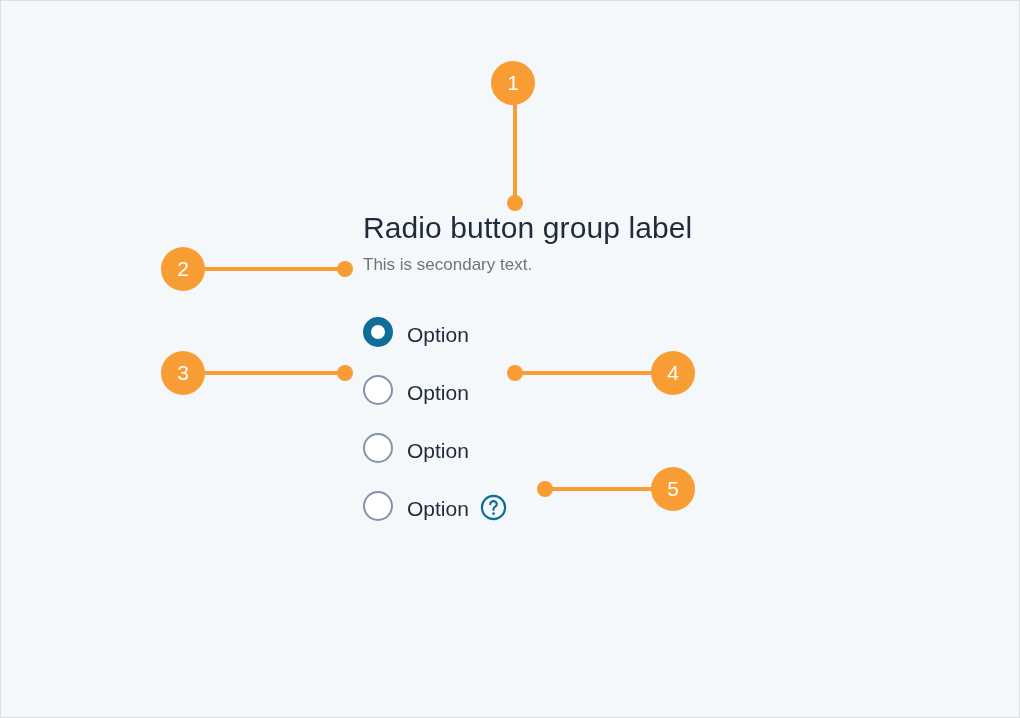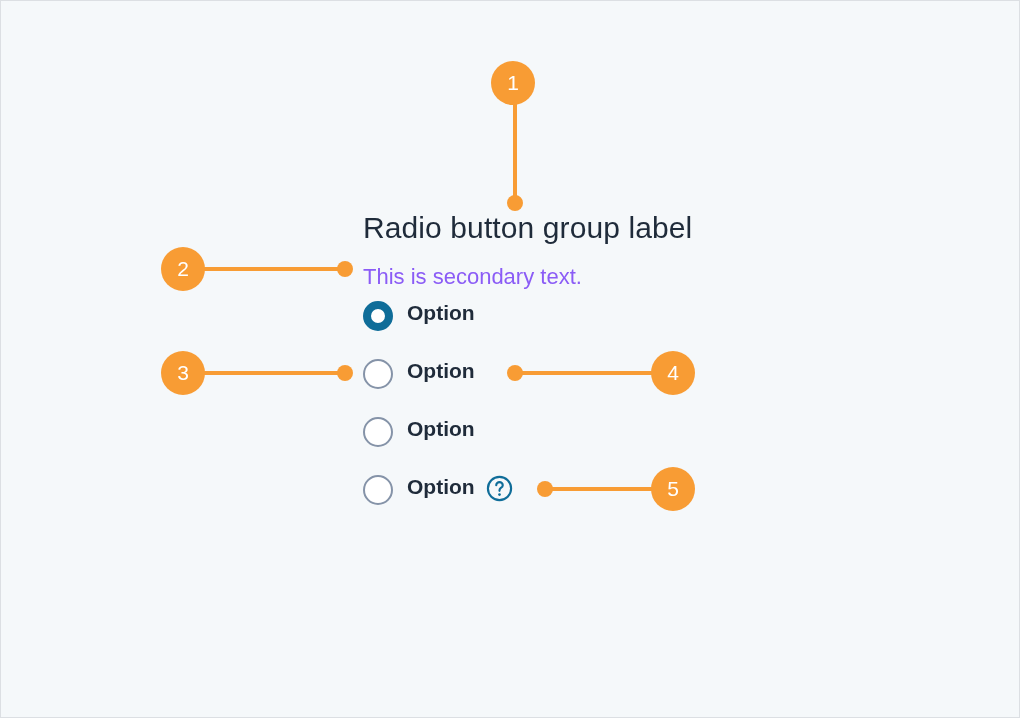--- a/index.html
+++ b/index.html
@@ -31,36 +31,35 @@
 
   .group-label {
     font-size: 30px;
     line-height: 30px;
     color: #1f2b3a;
     letter-spacing: 0.1px;
     white-space: nowrap;
   }
 
   .secondary-text {
-    font-size: 22px;
+    font-size: 17px;
     line-height: 24px;
-    color: #8b5cf6;
-    margin-top: 22px;
+    color: #737373;
+    margin-top: 10px;
     white-space: nowrap;
   }
 
   .radio-list {
     margin-top: 12px;
   }
 
   .radio-row {
     display: flex;
-    align-items: flex-start;
+    align-items: flex-end;
     height: 58px;
-    font-weight: bold;
   }
 
   .radio-mark {
     width: 30px;
     height: 30px;
     border-radius: 50%;
     box-sizing: border-box;
     background: #ffffff;
     border: 2px solid #8593a8;
     flex: 0 0 auto;

